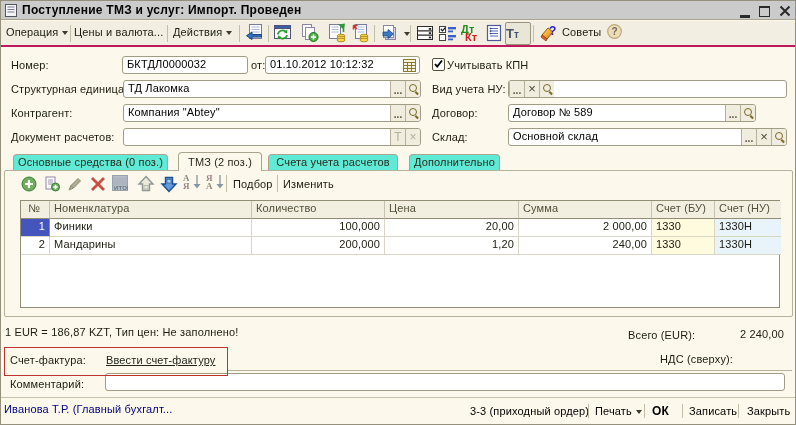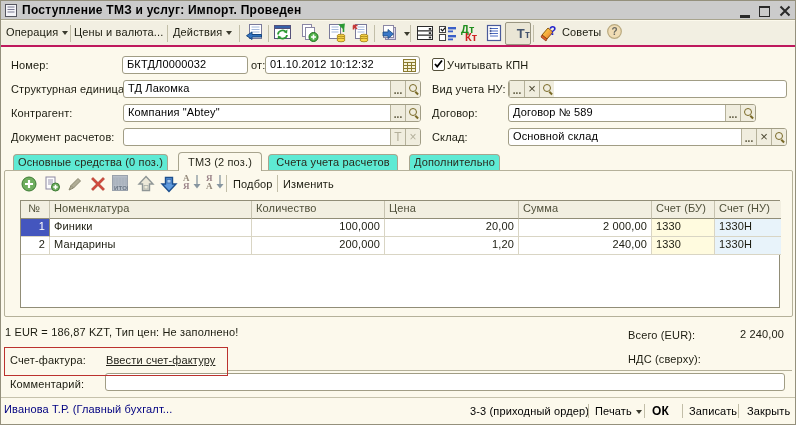--- a/index.html
+++ b/index.html
@@ -127,21 +127,21 @@
         <rect x="10" y="14.5" width="5" height="1.8" fill="#3a5fc8"></rect>
       </svg>
     <div class="icon" style="left:460px;top:4px;width:20px;height:18px;font-size:11px;font-weight:bold;line-height:8px;font-family:'Liberation Sans'"><span style="color:#1e8e1e">Дт</span><br><span style="color:#cc2222;margin-left:4px">Кт</span></div>
     <svg class="icon" style="left:484px;top:3px" width="18" height="18" viewBox="0 0 18 18">
         <rect x="2.5" y="1.5" width="13" height="15" fill="#fff" stroke="#4a5a9a" stroke-width="1.2"></rect>
         <path d="M5 4.5 h8 M5 7 h8 M5 9.5 h8 M5 12 h8" stroke="#4a6ac0" stroke-width="1"></path>
         <rect x="4.7" y="3.8" width="1.6" height="1.4" fill="#2a3a7a"></rect>
         <rect x="4.7" y="6.3" width="1.6" height="1.4" fill="#2a3a7a"></rect>
         <rect x="4.7" y="8.8" width="1.6" height="1.4" fill="#2a3a7a"></rect>
       </svg>
-    <div class="icon" style="left:504px;top:1px;width:26px;height:23px;background:#eae6d5;border:1px solid #9a9681;border-radius:2px;text-align:right;color:#44546e;padding-top:3px;font-family:'Liberation Sans'"><span style="font-size:13px;font-weight:bold">Т</span><span style="font-size:10px;font-weight:bold">т</span></div>
+    <div class="icon" style="left:504px;top:1px;width:26px;height:23px;background:#eae6d5;border:1px solid #9a9681;border-radius:2px;text-align:left;color:#44546e;padding-top:3px;font-family:'Liberation Sans'"><span style="font-size:13px;font-weight:bold">Т</span><span style="font-size:10px;font-weight:bold">т</span></div>
     <div class="tsep" style="left:532px"></div>
     <svg class="icon" style="left:539px;top:3px" width="19" height="19" viewBox="0 0 19 19">
         <defs>
           <linearGradient id="bk" x1="0" y1="0" x2="1" y2="1">
             <stop offset="0" stop-color="#ffe24a"></stop>
             <stop offset="0.6" stop-color="#f2a03a"></stop>
             <stop offset="1" stop-color="#d84a1e"></stop>
           </linearGradient>
         </defs>
         <path d="M2 11 L8 4 L13 8 L7 15 Z" fill="url(#bk)" stroke="#8c5a10" stroke-width="1"></path>
@@ -299,21 +299,21 @@
     <div class="lbl" style="left:4px;top:325px">1 EUR = 186,87 KZT, Тип цен: Не заполнено!</div>
     <div class="lbl" style="left:627px;top:328px">Всего (EUR):</div>
     <div class="lbl num" style="left:693px;top:327px;width:90px;text-align:right">2 240,00</div>
     <div class="abs" style="left:227px;top:369px;width:564px;height:1px;background:#b5b19a"></div>
     <div class="fld" style="left:104px;top:372px;width:680px">
         <div class="val"></div>
       </div>
     <div class="abs" style="left:3px;top:346px;width:224px;height:29px;border:1px solid #bb322e"></div>
     <div class="lbl" style="left:9px;top:353px">Счет-фактура:</div>
     <div class="lbl link" style="left:105px;top:353px">Ввести счет-фактуру</div>
-    <div class="lbl" style="left:627px;top:352px">НДС (сверху):</div>
+    <div class="lbl" style="left:659px;top:352px">НДС (сверху):</div>
     <div class="lbl" style="left:9px;top:377px">Комментарий:</div>
   </div>
   <div class="abs" id="bottombar">
     <div class="abs" style="left:0;top:396px;width:794px;height:1px;background:#c6c2ac"></div>
     <div class="lbl" style="left:3px;top:402px;color:#000080">Иванова Т.Р. (Главный бухгалт...</div>
     <div class="bbtn" style="left:469px">3-3 (приходный ордер)</div>
     <div class="bsep" style="left:587px"></div>
     <div class="bbtn" style="left:594px">Печать<span class="arrow-d"></span></div>
     <div class="bsep" style="left:643px"></div>
     <div class="bbtn" style="left:651px;font-weight:bold;font-size:12px;top:403px">ОК</div>

